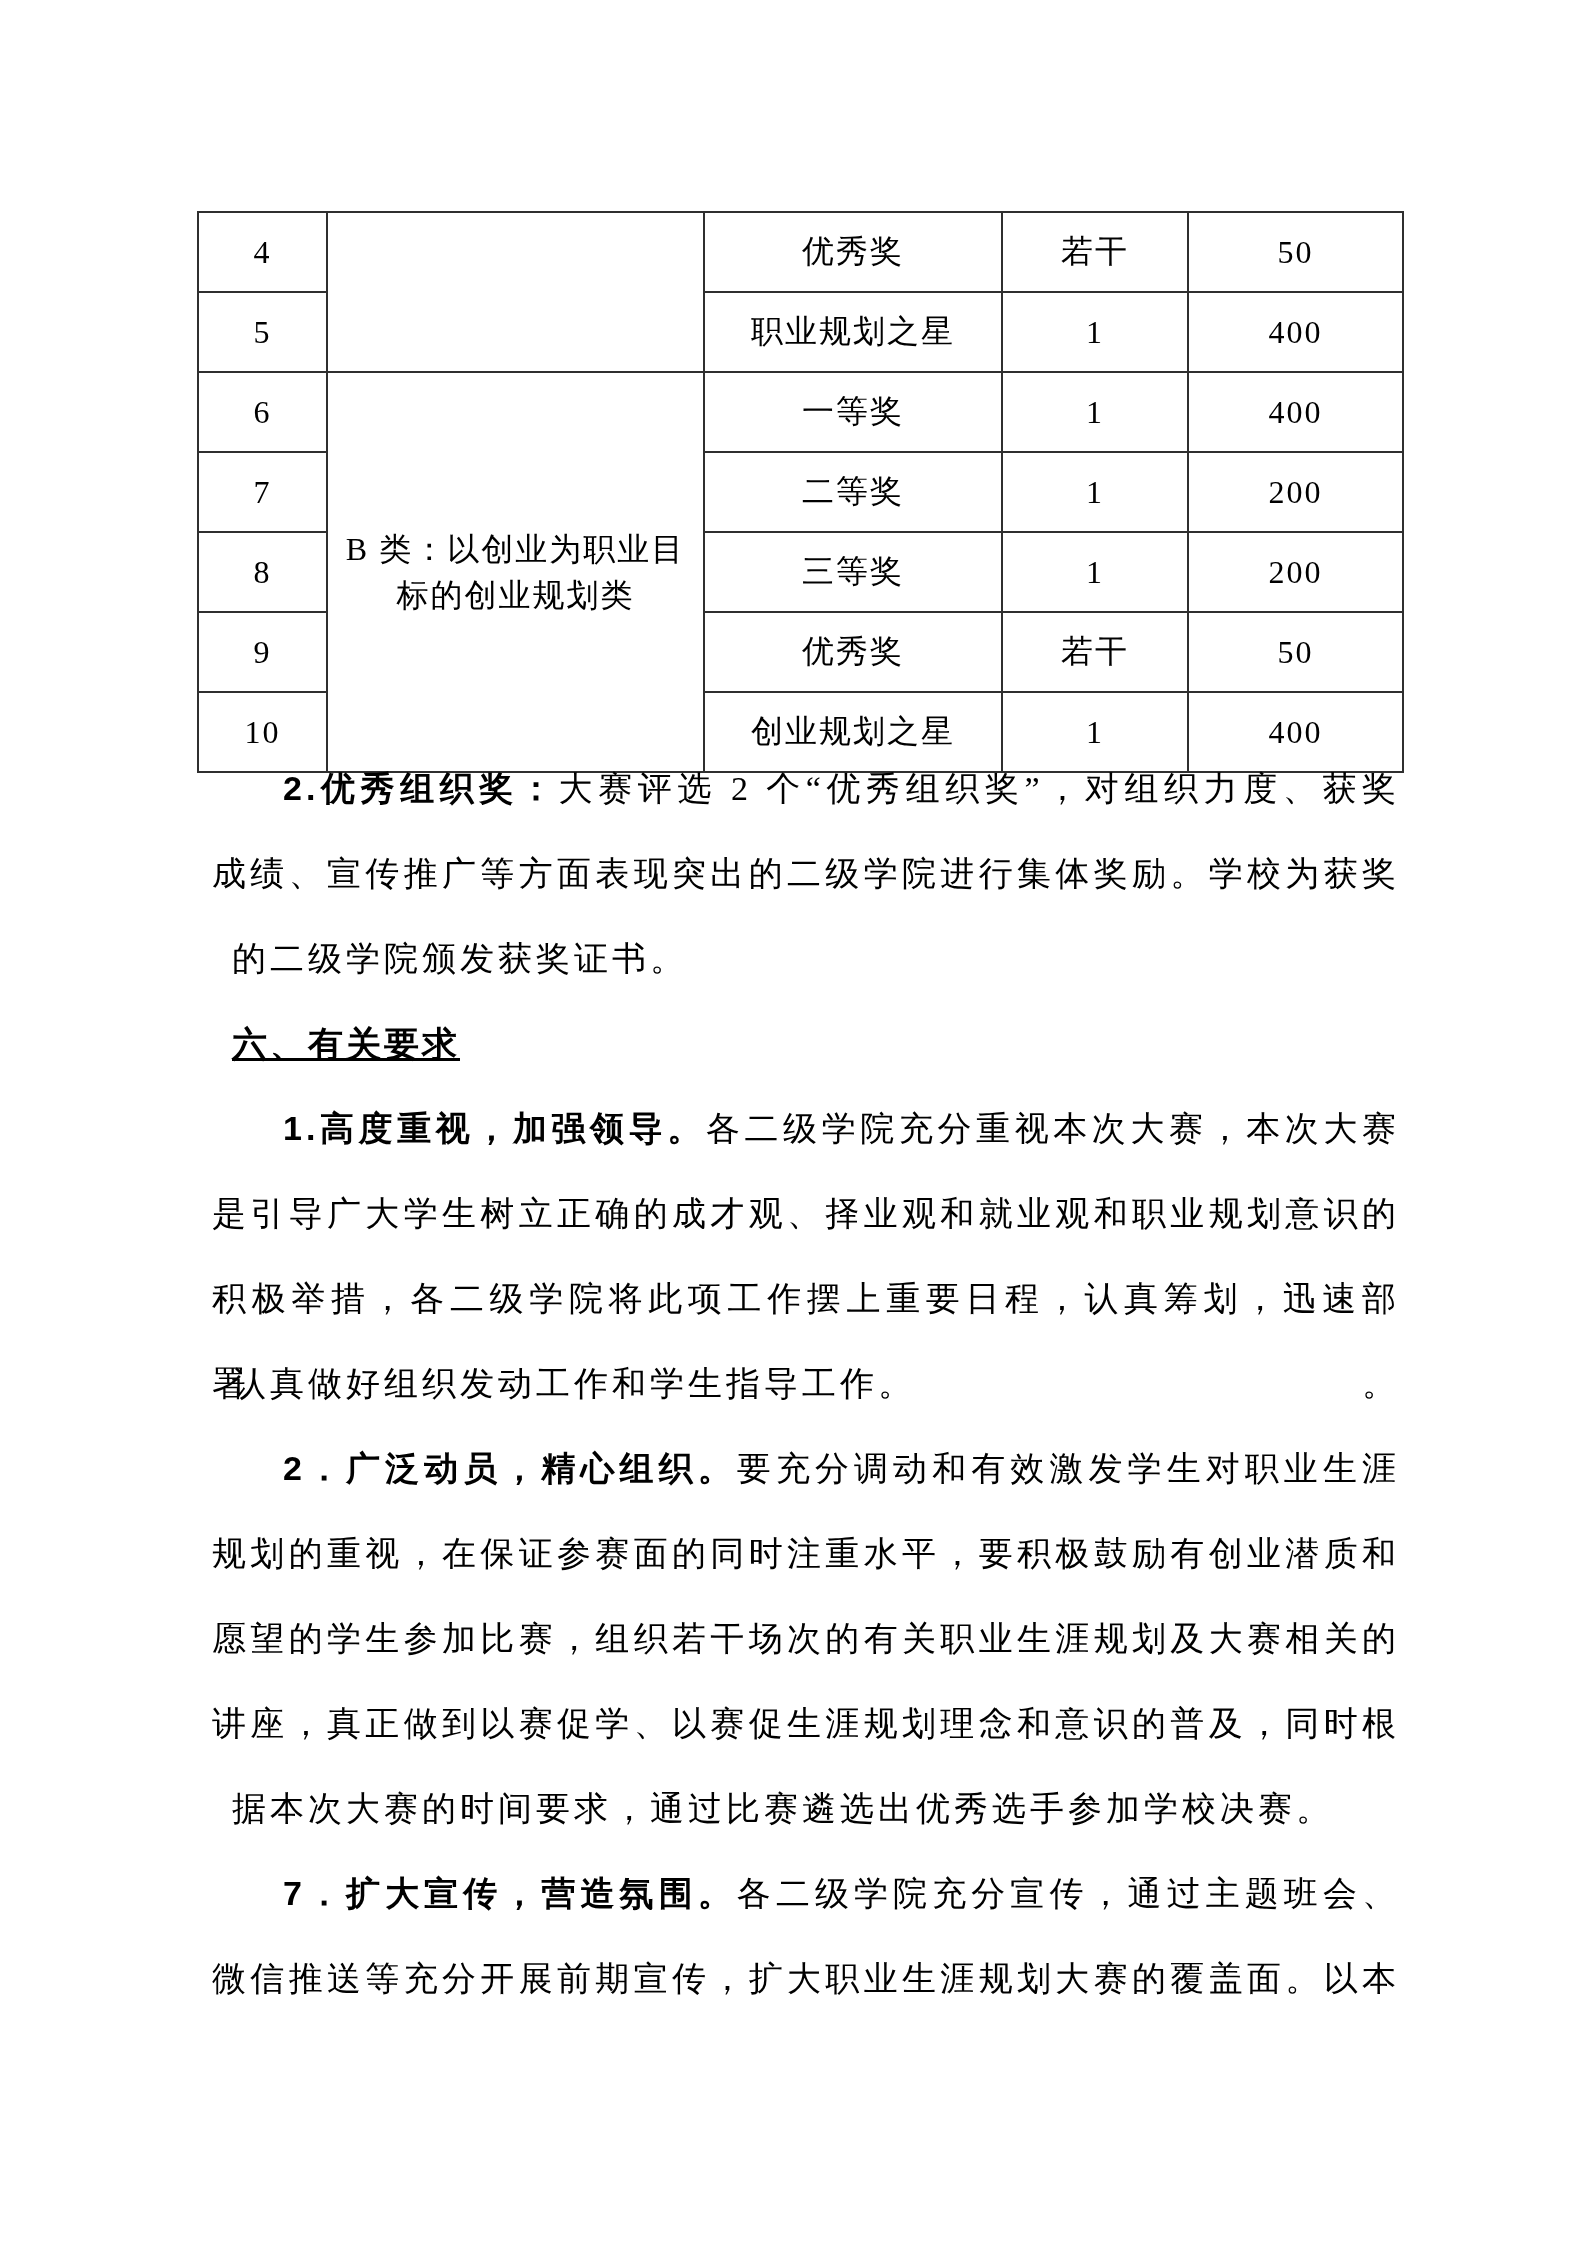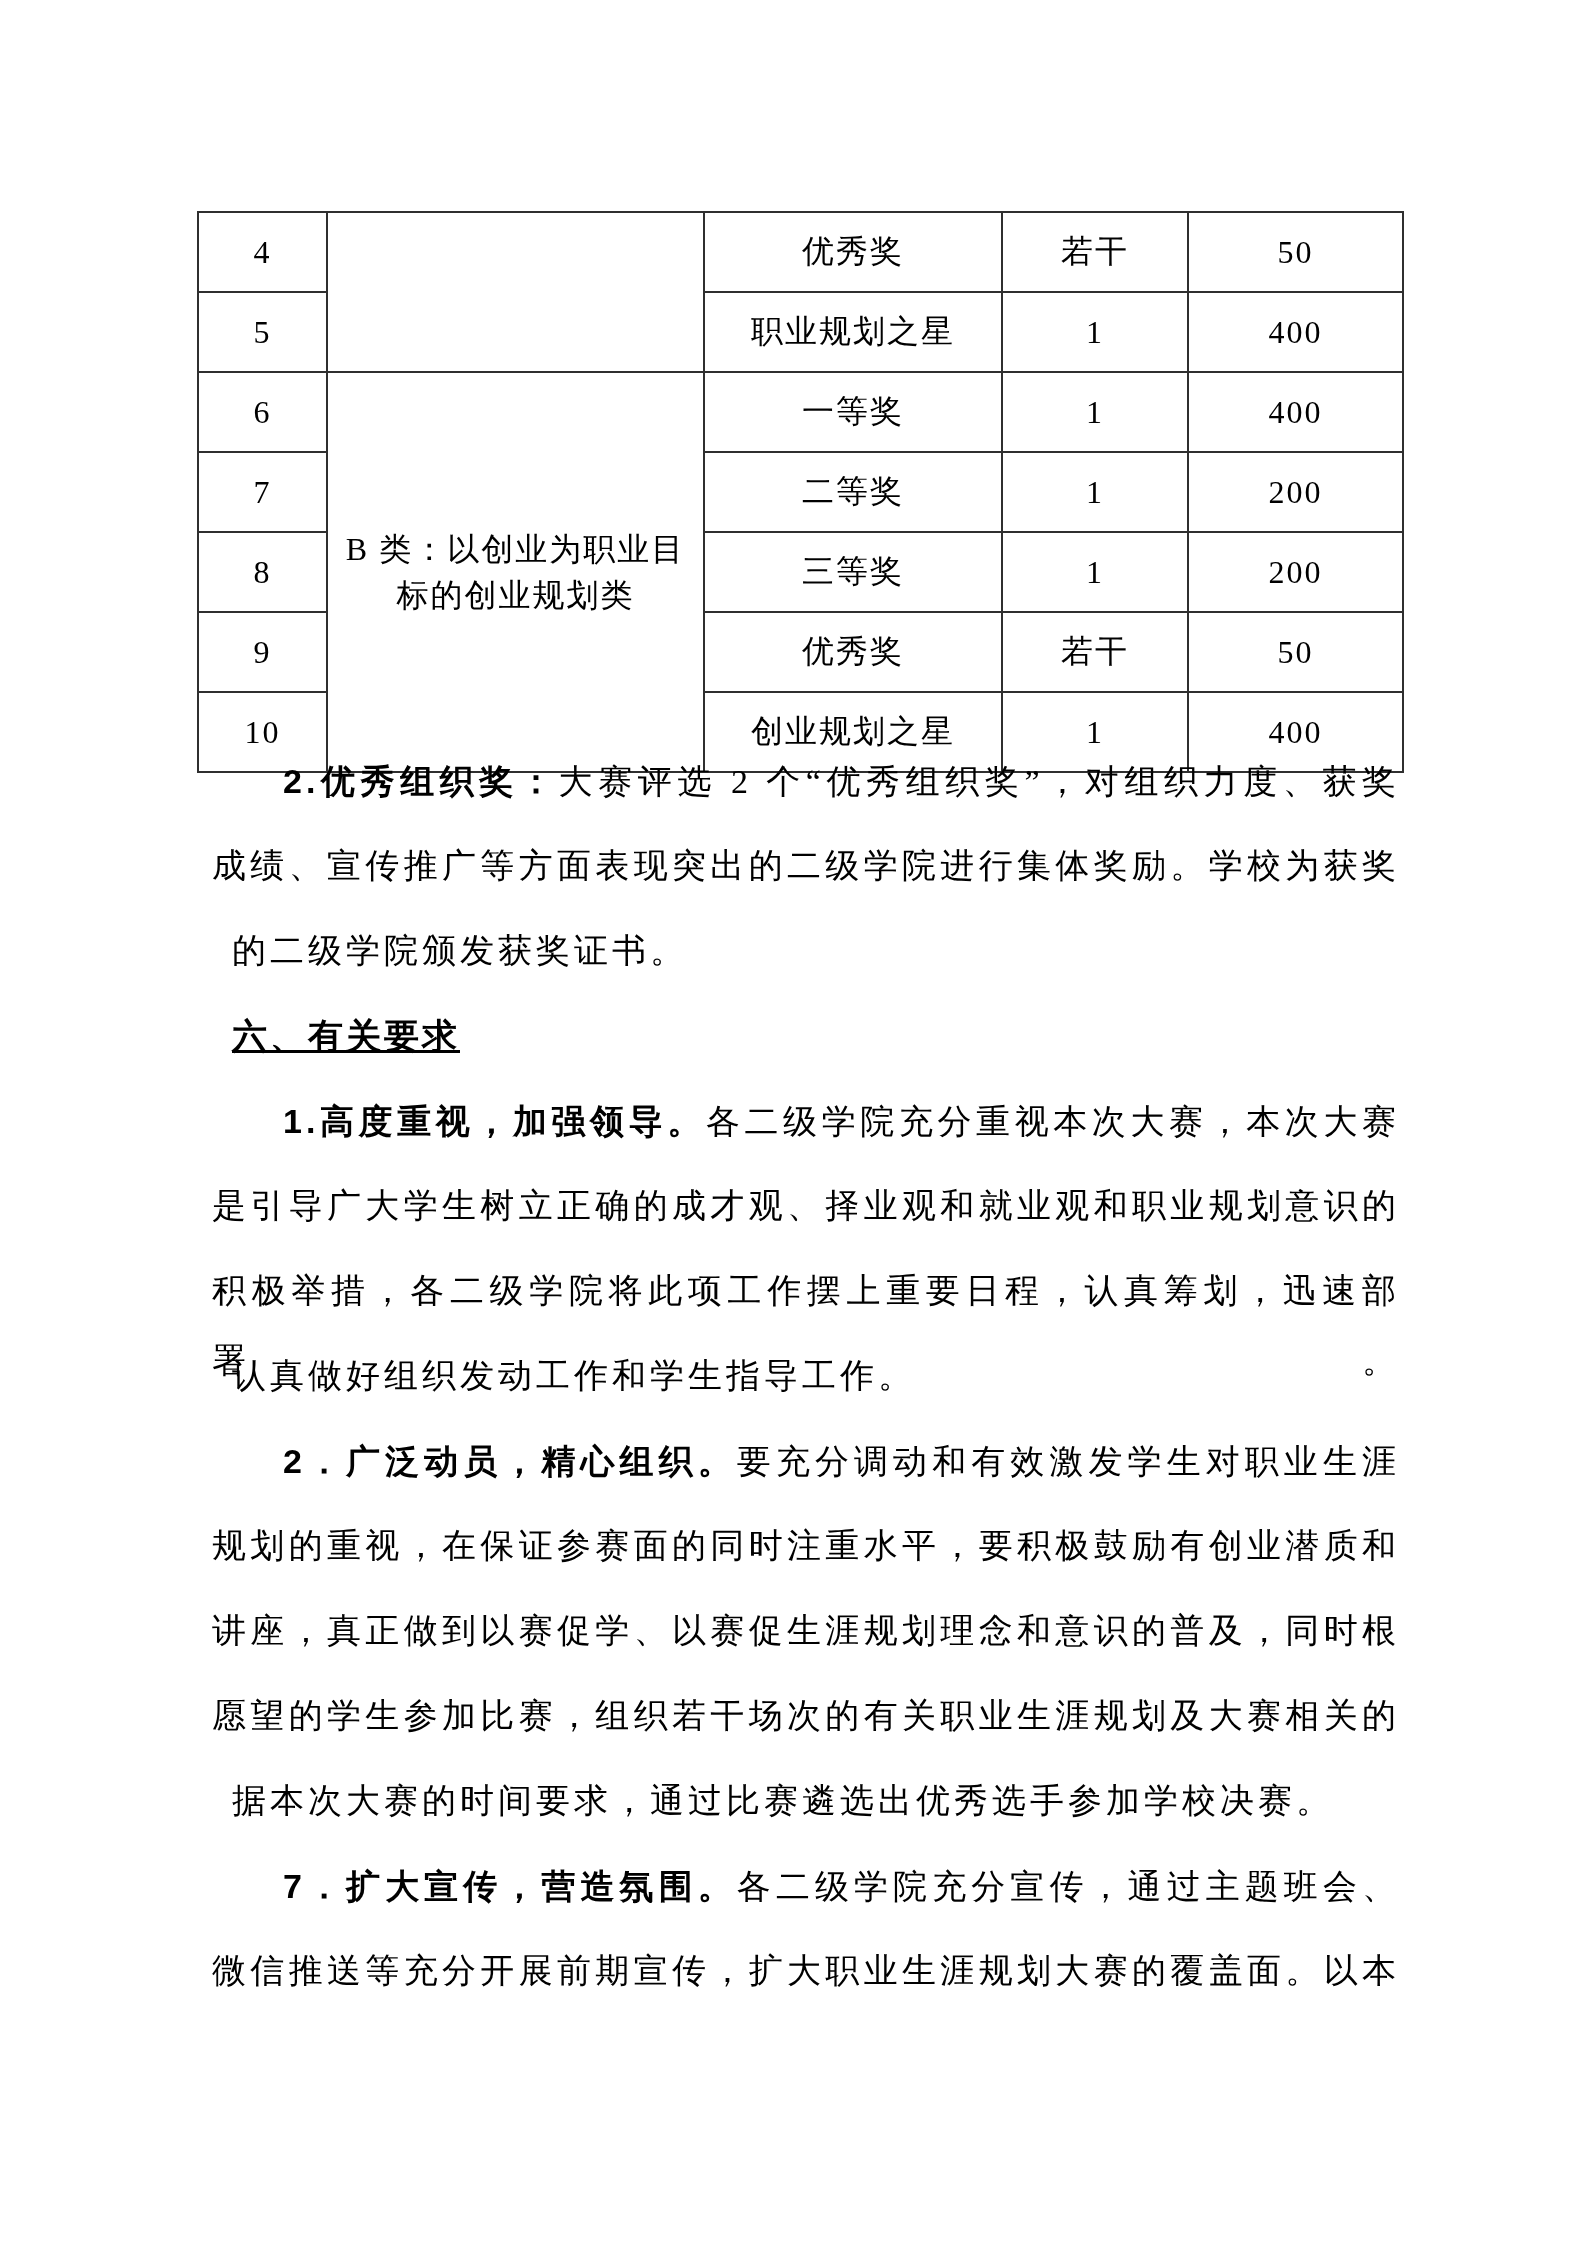--- a/index.html
+++ b/index.html
@@ -25,21 +25,21 @@
     padding:0 2px;
   }
   .award-table td.cat{
     line-height:46px;
   }
   
   .textblock{
     position:absolute;left:212px;top:746px;width:1188px;
   }
   .tl{
-    height:85px;line-height:70px;
+    height:85px;line-height:85px;
     font-size:34px;letter-spacing:4px;
     white-space:normal;
   }
   .tl.j{text-align:justify;text-align-last:justify;}
   .tl.l{text-align:left;margin-left:20px;}
   .tl.indent{padding-left:71px;}
   .lead{
     font-family:"Liberation Sans", sans-serif;
     font-weight:700;
   }
@@ -117,21 +117,21 @@
 
     <div class="tl l heading">六、有关要求</div>
 
     <div class="tl j indent"><span class="lead">1.高度重视，加强领导。</span><span>各二级学院充分重视本次大赛，本次大赛</span></div>
     <div class="tl j">是引导广大学生树立正确的成才观、择业观和就业观和职业规划意识的</div>
     <div class="tl j">积极举措，各二级学院将此项工作摆上重要日程，认真筹划，迅速部署。</div>
     <div class="tl l">认真做好组织发动工作和学生指导工作。</div>
 
     <div class="tl j indent"><span class="lead">2．广泛动员，精心组织。</span><span>要充分调动和有效激发学生对职业生涯</span></div>
     <div class="tl j">规划的重视，在保证参赛面的同时注重水平，要积极鼓励有创业潜质和</div>
+    <div class="tl j">愿望的学生参加比赛，组织若干场次的有关职业生涯规划及大赛相关的</div>
     <div class="tl j">讲座，真正做到以赛促学、以赛促生涯规划理念和意识的普及，同时根</div>
-    <div class="tl j">愿望的学生参加比赛，组织若干场次的有关职业生涯规划及大赛相关的</div>
     <div class="tl l">据本次大赛的时间要求，通过比赛遴选出优秀选手参加学校决赛。</div>
 
     <div class="tl j indent"><span class="lead">7．扩大宣传，营造氛围。</span><span>各二级学院充分宣传，通过主题班会、</span></div>
     <div class="tl j">微信推送等充分开展前期宣传，扩大职业生涯规划大赛的覆盖面。以本</div>
 
   </div>
 </div>
 
 </body></html>

